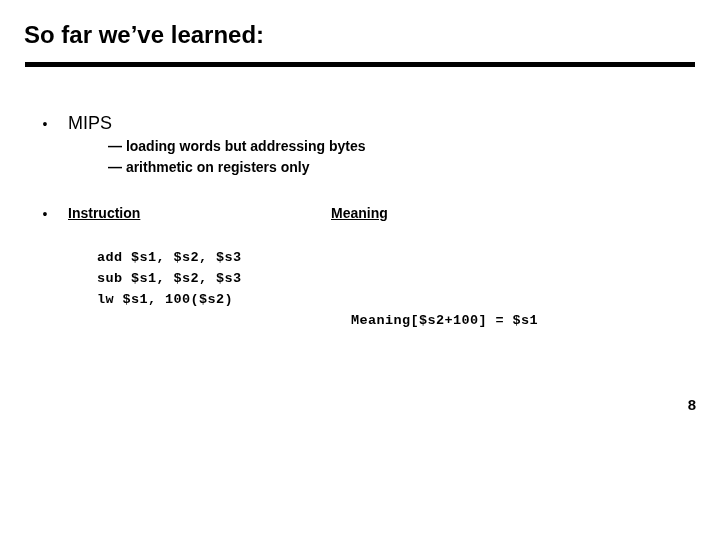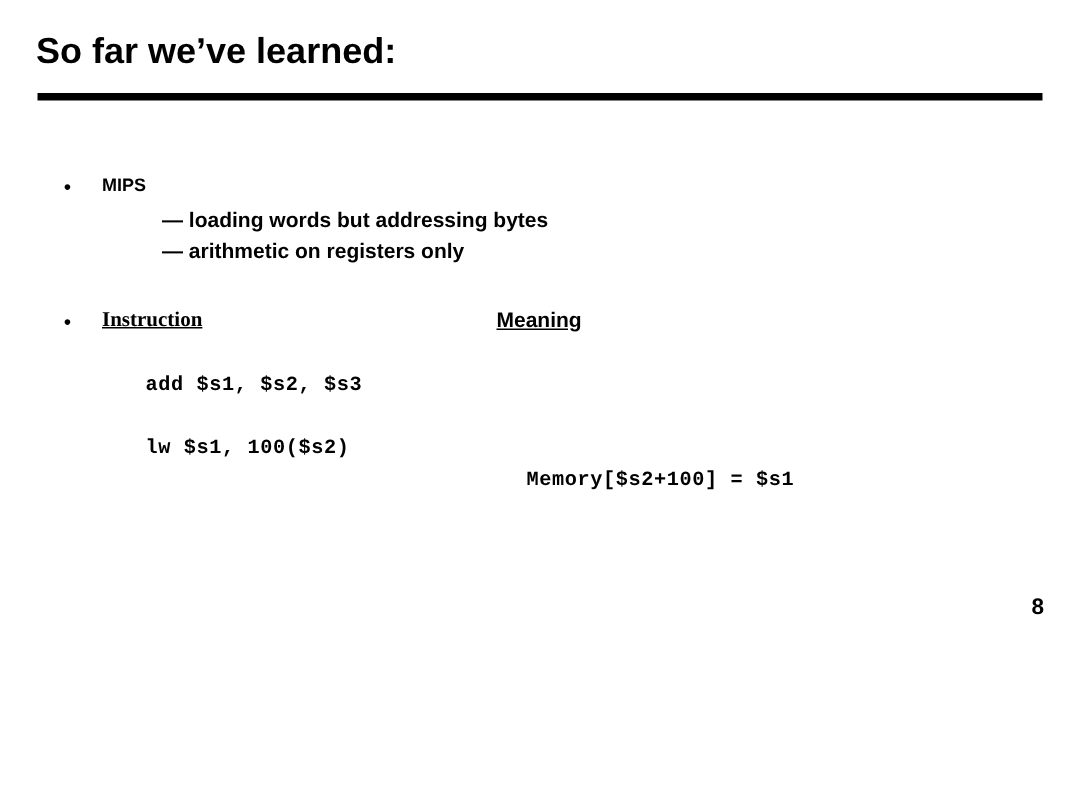--- a/index.html
+++ b/index.html
@@ -56,22 +56,22 @@
     position: absolute;
     font-size: 14px;
     line-height: 16px;
     font-weight: normal;
     width: 10px;
     text-align: center;
   }
 
   .bullet-label {
     position: absolute;
-    font-size: 12px;
-    font-weight: bold;
+    font-size: 18px;
+    font-weight: normal;
     line-height: 17px;
     white-space: nowrap;
   }
 
   .sub-line {
     position: absolute;
     font-size: 14px;
     font-weight: bold;
     line-height: 19px;
     white-space: nowrap;
@@ -86,21 +86,21 @@
   
   .b2-mark { left: 40px; top: 206px; }
   .col-head {
     position: absolute;
     font-size: 14px;
     font-weight: bold;
     line-height: 17px;
     text-decoration: underline;
     white-space: nowrap;
   }
-  .b2-head-instruction { left: 68px; top: 205px; font-family: Liberation Serif, serif; }
+  .b2-head-instruction { left: 68px; top: 205px; }
   .b2-head-meaning { left: 331px; top: 205px; }
 
   
   .code-table {
     position: absolute;
     left: 77px;
     top: 247px;
     width: 600px;
   }
   .code-row {
@@ -152,28 +152,29 @@
     <div class="col-head b2-head-instruction">Instruction</div>
     <div class="col-head b2-head-meaning">Meaning</div>
 
     <div class="code-table">
 
       <div class="code-row">
         <div class="code-cell instr">add $s1, $s2, $s3</div>
       </div>
 
       <div class="code-row">
+        <div class="code-cell instr">sub $s1, $s2, $s3</div>
       </div>
 
       <div class="code-row">
         <div class="code-cell instr">lw $s1, 100($s2)</div>
       </div>
 
       <div class="code-row">
-        <div class="code-cell mean">Memory[$s2+100] = $s1</div>
+        <div class="code-cell mean">Meaning[$s2+100] = $s1</div>
       </div>
 
     </div>
 
   </div>
 
   <div class="page-number">8</div>
 
 </div>
 

